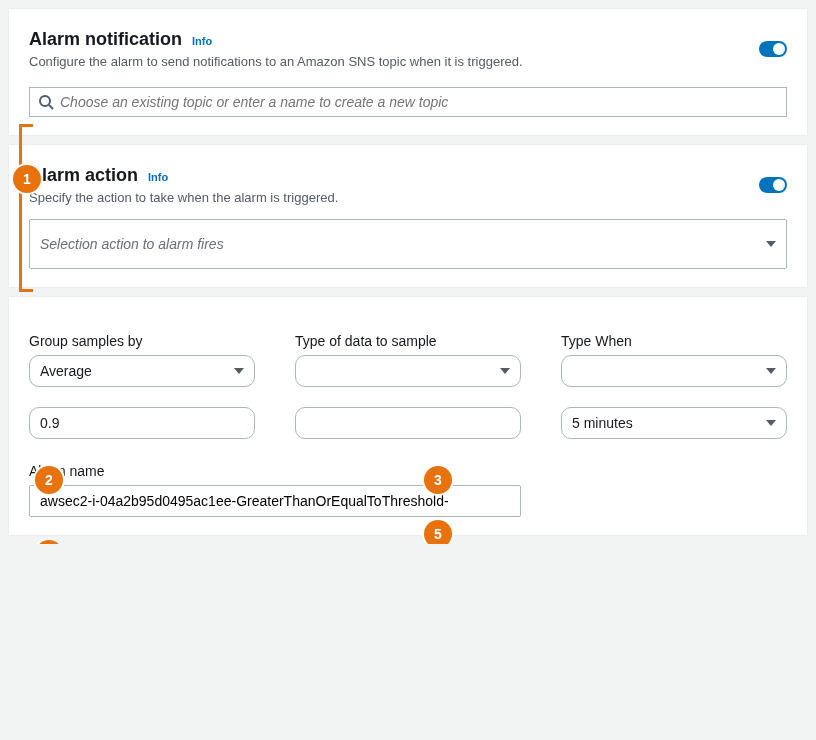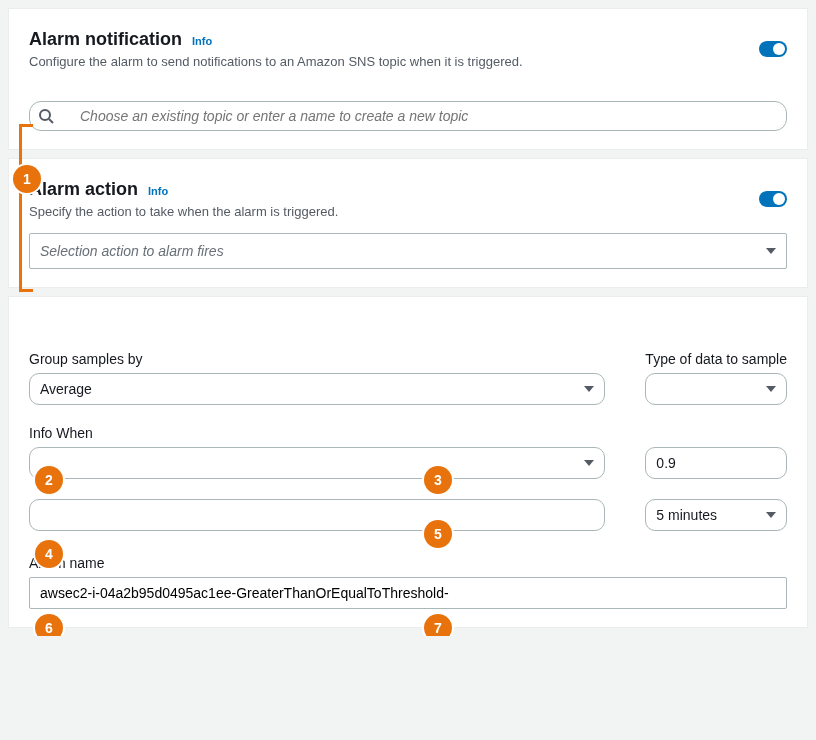--- a/index.html
+++ b/index.html
@@ -27,46 +27,45 @@
   .panel-sub { color: #545b64; font-size: 13px; margin-top: 4px; }
   .toggle {
     width: 28px; height: 16px; background: #0073bb; border-radius: 10px;
     position: relative; cursor: pointer;
   }
   .toggle::after {
     content:""; position:absolute; right:2px; top:2px;
     width:12px; height:12px; background:#fff; border-radius:50%;
   }
   .search-wrap {
-    margin-top: 32px;
+    margin-top: 18px;
     display: flex; align-items: center;
-    border: 1px solid #aab7b8; border-radius: 12px;
+    border: 1px solid #aab7b8; border-radius: 0;
     padding: 6px 8px;
-    gap: 20px;
   }
   .search-wrap svg { flex: none; }
   .search-input {
     border: none; outline: none; flex: 1; font-size: 14px;
     font-style: italic; color: #687078; padding-left: 6px;
     background: transparent;
   }
   .select-single {
     margin-top: 14px;
     display:flex; align-items:center; justify-content:space-between;
     border:1px solid #aab7b8; border-radius:2px;
-    padding: 9px 10px; cursor:pointer;
+    padding: 16px 10px; cursor:pointer;
   }
   .select-placeholder { font-style: italic; color: #687078; }
   .caret-down {
     width: 0; height: 0; border-left: 5px solid transparent;
     border-right: 5px solid transparent; border-top: 6px solid #545b64;
   }
   .grid {
-    display: grid; grid-template-columns: 1fr;
-    column-gap: 40px; row-gap: 20px; margin-top: 34px;
+    display: grid; grid-template-columns: 1fr 1fr 1fr;
+    column-gap: 40px; row-gap: 20px; margin-top: 16px;
   }
   .field-label { font-size: 14px; color: #16191f; margin-bottom: 6px; display:block; }
   .field-select, .field-input {
     width: 100%; border:1px solid #aab7b8; border-radius:10px;
     padding: 6px 10px; font-size:14px; display:flex;
     align-items:center; justify-content:space-between; cursor:pointer;
     min-height: 32px;
   }
   .field-input { cursor: text; }
   .full { grid-column: 1 / 3; margin-top: 4px; }
@@ -145,21 +144,21 @@
       </div>
       <div>
         <label class="field-label">Type of data to sample</label>
         <div class="field-select">
           <span></span>
           <span class="caret-down"></span>
         </div>
       </div>
 
       <div>
-        <label class="field-label">Info When</label>
+        <label class="field-label">Type When</label>
         <div class="field-select">
           <span></span>
           <span class="caret-down"></span>
         </div>
       </div>
       <div style="display:flex; align-items:flex-end;">
         <div class="field-input">
           <span>0.9</span>
         </div>
       </div>

